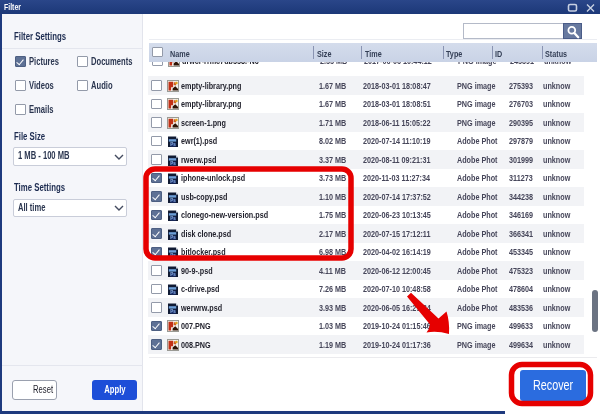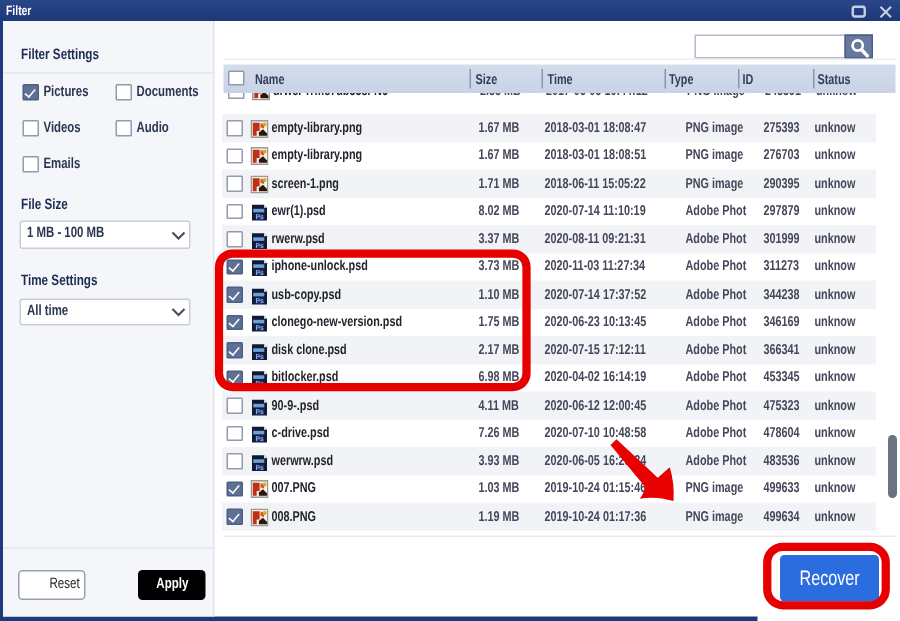--- a/index.html
+++ b/index.html
@@ -16,21 +16,21 @@
   .cb.on { background:#5e7195; border-color:#4d5f82; }
   .cb.on:after { content:""; position:absolute; left:2.1px; top:0.5px; width:3.4px; height:6px; border:solid #fff; border-width:0 1.7px 1.7px 0; transform:rotate(40deg); }
   .lbl { position:absolute; font-size:10px; color:#2b3650; font-weight:bold; transform:scaleX(0.76); transform-origin:0 0; }
   .sel { position:absolute; left:11px; width:113.5px; height:18.5px; background:#fff; border:1px solid #c9cdd9; border-radius:2px; font-size:10px; color:#2b3650; line-height:16.5px; padding-left:4px; font-weight:bold; }
   .sel .st { display:inline-block; transform:scaleX(0.76); transform-origin:0 50%; }
   .sel svg { position:absolute; right:2px; top:5.5px; }
   #hdiv { position:absolute; left:0; top:33.5px; width:141px; height:1px; background:#e4e6ee; }
   #sep { position:absolute; left:0px; top:351px; width:141px; height:1px; background:#e4e6ee; }
   .btn-reset { position:absolute; left:10px; top:366px; width:45px; height:19.5px; background:#fff; border:1px solid #9aa0ae; border-radius:3px; font-size:10px; color:#1d1d28; text-align:right; line-height:17px; font-weight:normal; }
   .btn-reset span, .btn-apply span, .btn-recover span { display:inline-block; transform:scaleX(0.77); transform-origin:50% 50%; }
-  .btn-apply { position:absolute; left:90px; top:366px; width:45px; height:19.5px; background:#000000; border-radius:3px; font-size:10px; color:#fff; text-align:center; line-height:19.5px; font-weight:bold; }
+  .btn-apply { position:absolute; left:90px; top:366px; width:45px; height:19.5px; background:#1d4ed8; border-radius:3px; font-size:10px; color:#fff; text-align:center; line-height:19.5px; font-weight:bold; }
   
   #searchbox { position:absolute; left:460.5px; top:8.5px; width:119.5px; height:16.5px; background:#fff; border:1px solid #b4bac8; }
   #searchbtn { position:absolute; right:-1px; top:-1px; width:19px; height:16.5px; background:#67799f; border:1px solid #4a5c88; }
   #thead { position:absolute; left:147px; top:29px; width:448px; height:19px; background:linear-gradient(#d4dcec,#c9d3e6); color:#333e55; font-size:7.5px; font-weight:bold; }
   #thead .c { position:absolute; top:4.5px; font-size:9.5px; transform:scaleX(0.76); transform-origin:0 0; }
   #thead .vline { position:absolute; top:3px; width:1px; height:13px; background:#8a94b2; }
   #rows { position:absolute; left:146px; top:62px; width:436px; height:277.5px; overflow:hidden; }
   #partial { position:absolute; left:147px; top:48px; width:436px; height:14px; overflow:hidden; }
   .row { position:relative; width:436px; height:18.5px; font-size:9.5px; color:#46465a; font-weight:bold; }
   .row .name,.row .c1,.row .c2,.row .c3,.row .c4,.row .c5 { display:inline-block; transform:scaleX(0.76); transform-origin:0 0; white-space:nowrap; }

